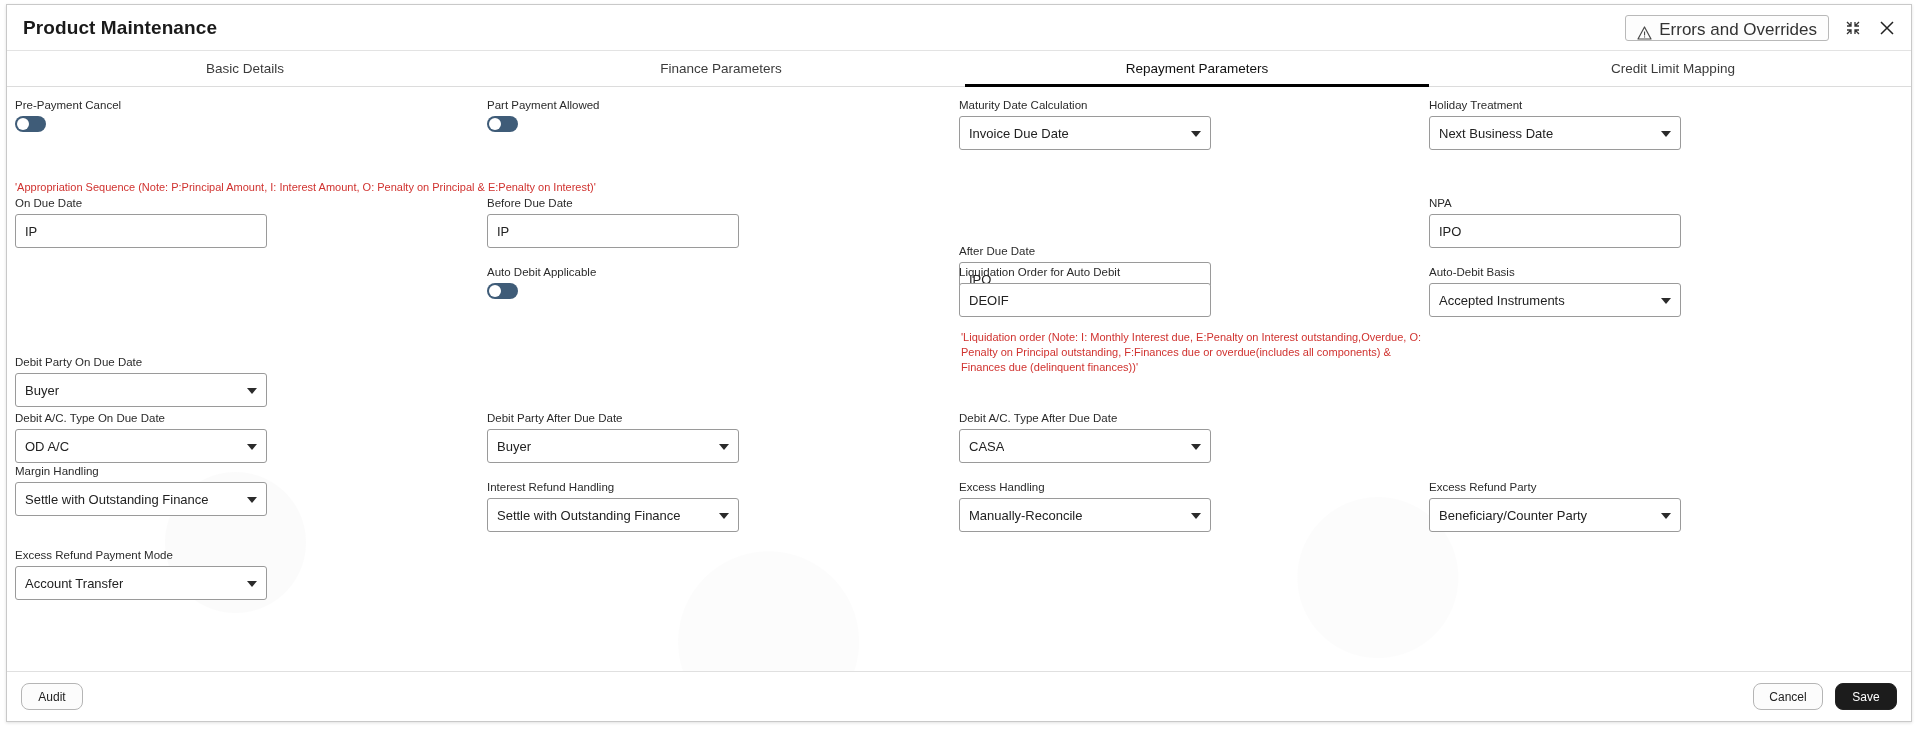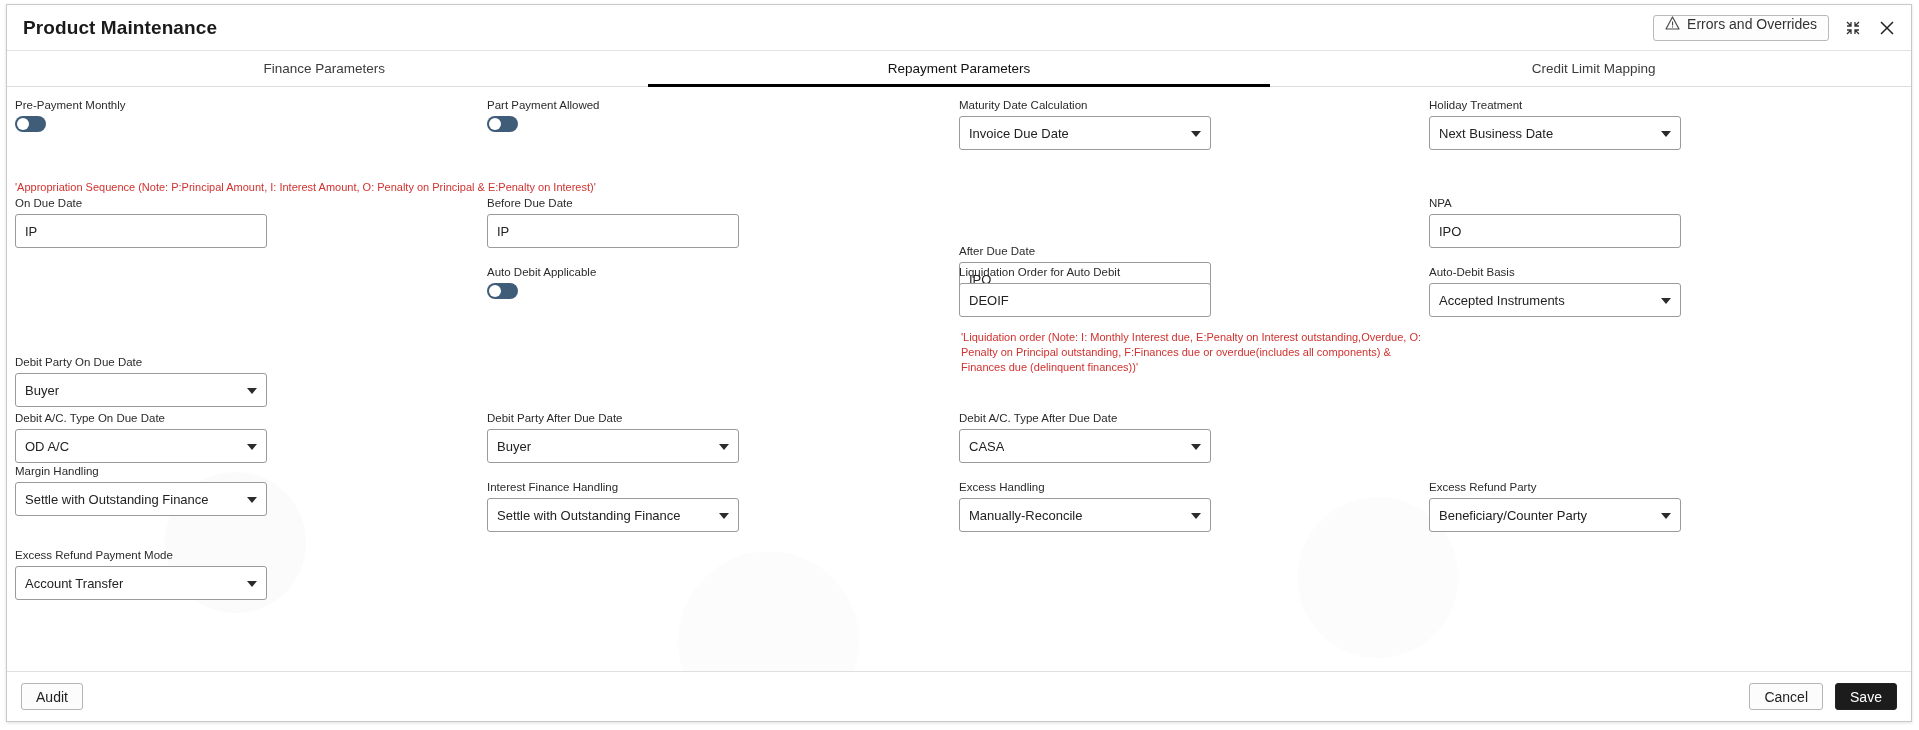--- a/index.html
+++ b/index.html
@@ -46,24 +46,24 @@
     display: flex;
     align-items: center;
     gap: 14px;
   }
   .errors-btn {
     height: 26px;
     border: 1px solid #b9b9b9;
     border-radius: 3px;
     background: #fdfdfd;
     display: flex;
-    align-items: flex-start;
+    align-items: flex-end;
     gap: 7px;
     padding: 0 11px;
-    font-size: 14px;
+    font-size: 17px;
     color: #333;
     cursor: pointer;
   }
   .warn-tri { display:block; }
   .icon-btn {
     width: 20px; height: 20px;
     display: flex; align-items: center; justify-content: center;
     cursor: pointer;
     color: #333;
   }
@@ -172,22 +172,22 @@
     height: 50px;
     border-top: 1px solid #e0e0e0;
     display: flex;
     align-items: center;
     padding: 0 14px;
     background: #ffffff;
   }
   .btn {
     height: 27px;
     min-width: 62px;
-    border-radius: 3px;
-    font-size: 14px;
+    border-radius: 8px;
+    font-size: 12px;
     display: inline-flex;
     align-items: center;
     justify-content: center;
     cursor: pointer;
     padding: 0 14px;
   }
   .btn-audit { border: 1px solid #b5b5b5; background: #fcfcfc; color: #222; }
   .btn-cancel { border: 1px solid #b5b5b5; background: #fcfcfc; color: #222; min-width: 70px; }
   .btn-save { border: 1px solid #222; background: #1c1c1c; color: #ffffff; min-width: 62px; margin-left: 12px; }
   .footer-right { margin-left: auto; display: flex; align-items: center; }
@@ -221,30 +221,31 @@
         </div>
         <div class="icon-btn">
           <svg width="16" height="16" viewBox="0 0 16 16">
             <path d="M2 2 L14 14 M14 2 L2 14" fill="none" stroke="#222" stroke-width="1.5"></path>
           </svg>
         </div>
       </div>
     </div>
 
     <div class="tabs">
+      <div class="tab">Basic Details</div>
       <div class="tab">Finance Parameters</div>
       <div class="tab active">Repayment Parameters</div>
       <div class="tab">Credit Limit Mapping</div>
     </div>
 
     <div class="body">
       <div class="grid">
 
         <div class="col" style="left:8px; top:12px;">
-          <div class="field-label">Pre-Payment Monthly</div>
+          <div class="field-label">Pre-Payment Cancel</div>
           <div class="toggle"></div>
         </div>
 
         <div class="col" style="left:480px; top:12px;">
           <div class="field-label">Part Payment Allowed</div>
           <div class="toggle"></div>
         </div>
 
         <div class="col" style="left:952px; top:12px;">
           <div class="field-label">Maturity Date Calculation</div>
@@ -349,21 +350,21 @@
 
         <div class="col" style="left:8px; top:378px;">
           <div class="field-label">Margin Handling</div>
           <div class="select">
             <span class="input-text">Settle with Outstanding Finance</span>
             <span class="caret"></span>
           </div>
         </div>
 
         <div class="col" style="left:480px; top:394px;">
-          <div class="field-label">Interest Finance Handling</div>
+          <div class="field-label">Interest Refund Handling</div>
           <div class="select">
             <span class="input-text">Settle with Outstanding Finance</span>
             <span class="caret"></span>
           </div>
         </div>
 
         <div class="col" style="left:952px; top:394px;">
           <div class="field-label">Excess Handling</div>
           <div class="select">
             <span class="input-text">Manually-Reconcile</span>

